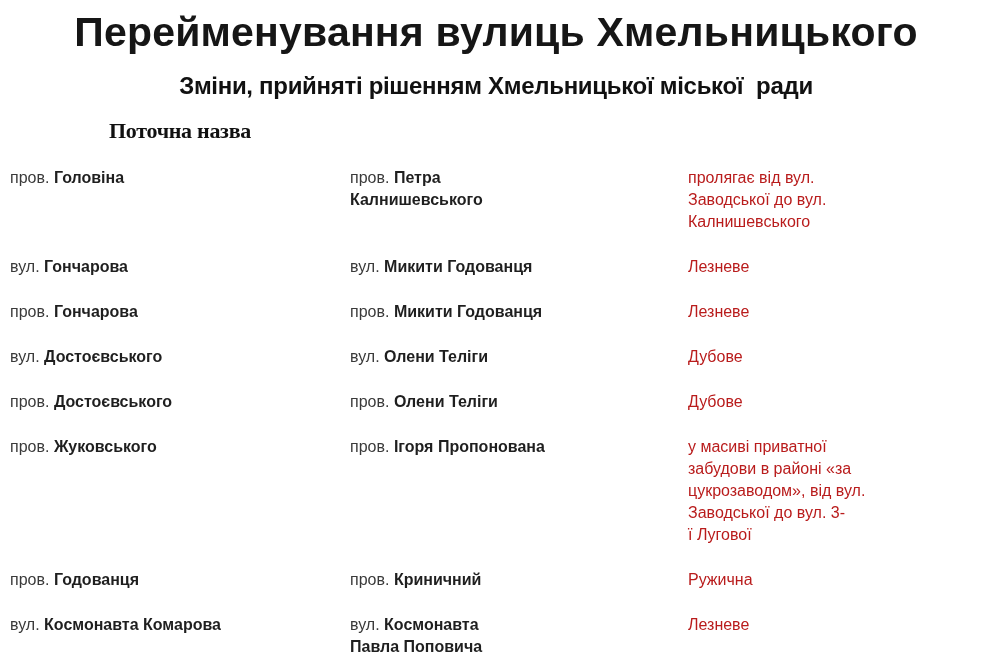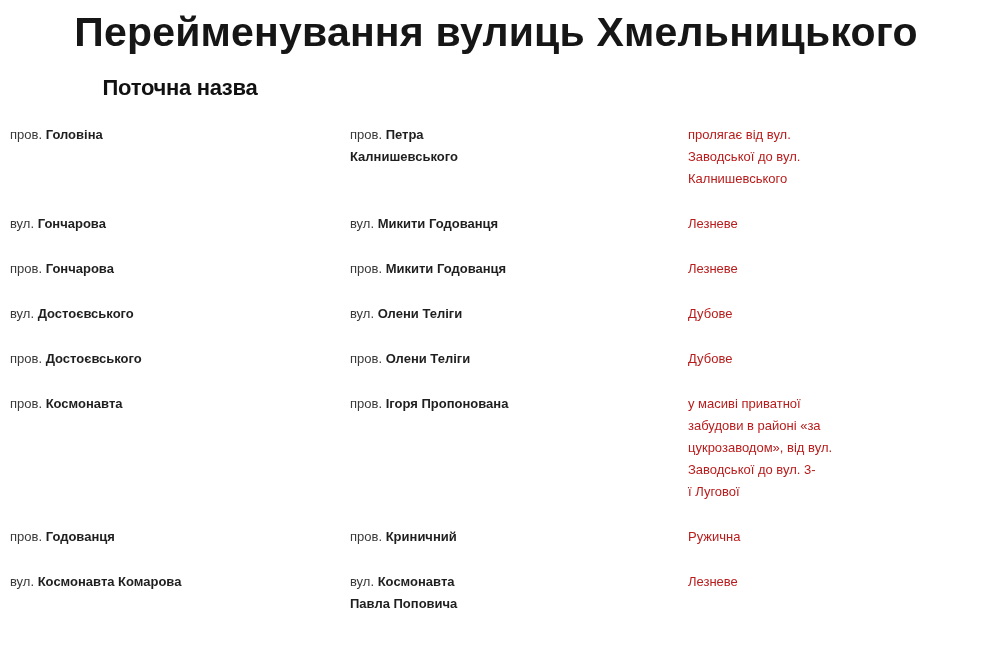--- a/index.html
+++ b/index.html
@@ -29,37 +29,37 @@
     font-weight: 700;
     color: #111111;
     letter-spacing: -0.3px;
     white-space: pre-wrap;
   }
   .grid {
     display: grid;
     grid-template-columns: 340px 338px auto;
     align-items: start;
   }
-  .header-row { margin-top: 20px; }
+  .header-row { margin-top: 20px; font-family: Liberation Serif, serif; }
   .hcell {
     text-align: center;
     font-size: 22px;
     line-height: 23px;
     font-weight: 700;
     color: #111111;
     letter-spacing: -0.3px;
   }
   .hcell.loc-h { padding-right: 40px; }
   .body-grid {
     margin-top: 25px;
     row-gap: 23px;
   }
   .trow { display: contents; }
   .cell {
-    font-size: 13px;
+    font-size: 16px;
     line-height: 22px;
     color: #3a3a3a;
   }
   .prefix {
     font-weight: 400;
     color: #3a3a3a;
     margin-right: 0.28em;
   }
   .sname {
     font-weight: 700;
@@ -71,20 +71,21 @@
     color: #b91c1c;
     white-space: pre-line;
   }
 </style>
 </head>
 <body>
 
 <div class="page">
 
   <div class="title">Перейменування вулиць Хмельницького</div>
+  <div class="subtitle">Зміни, прийняті рішенням Хмельницької міської  ради</div>
 
   <div class="grid header-row">
     <div class="hcell">Поточна назва</div>
   </div>
 
   <div class="grid body-grid">
 
     <div class="trow">
       <div class="cell"><span class="prefix">пров.</span><span class="sname">Головіна</span></div>
       <div class="cell"><span class="prefix">пров.</span><span class="sname">Петра
@@ -112,21 +113,21 @@
       <div class="cell"><span class="location">Дубове</span></div>
     </div>
 
     <div class="trow">
       <div class="cell"><span class="prefix">пров.</span><span class="sname">Достоєвського</span></div>
       <div class="cell"><span class="prefix">пров.</span><span class="sname">Олени Теліги</span></div>
       <div class="cell"><span class="location">Дубове</span></div>
     </div>
 
     <div class="trow">
-      <div class="cell"><span class="prefix">пров.</span><span class="sname">Космонавта</span></div>
+      <div class="cell"><span class="prefix">пров.</span><span class="sname">Жуковського</span></div>
       <div class="cell"><span class="prefix">пров.</span><span class="sname">Ігоря Пропонована</span></div>
       <div class="cell"><span class="location">у масиві приватної
 забудови в районі «за
 цукрозаводом», від вул.
 Заводської до вул. 3-
 ї Лугової</span></div>
     </div>
 
     <div class="trow">
       <div class="cell"><span class="prefix">пров.</span><span class="sname">Годованця</span></div>

